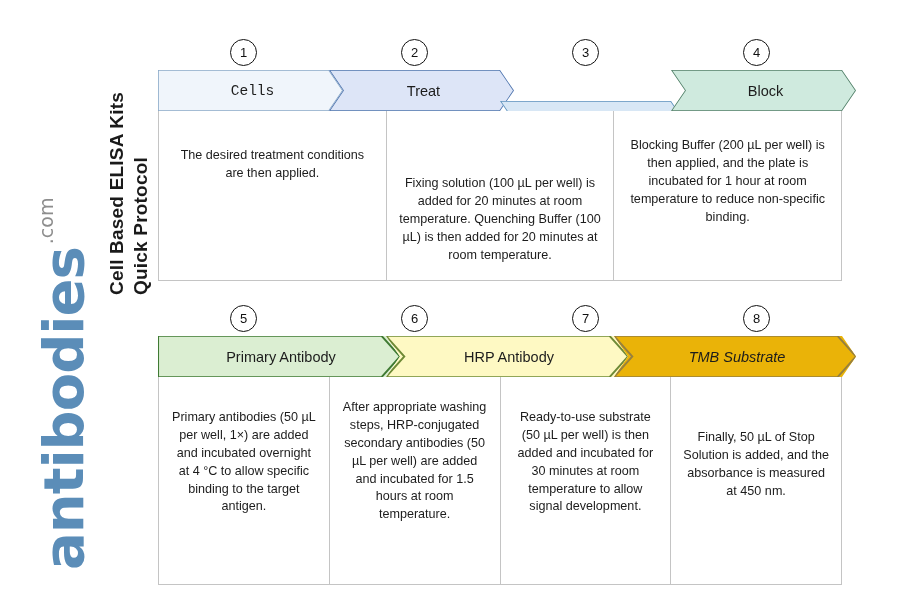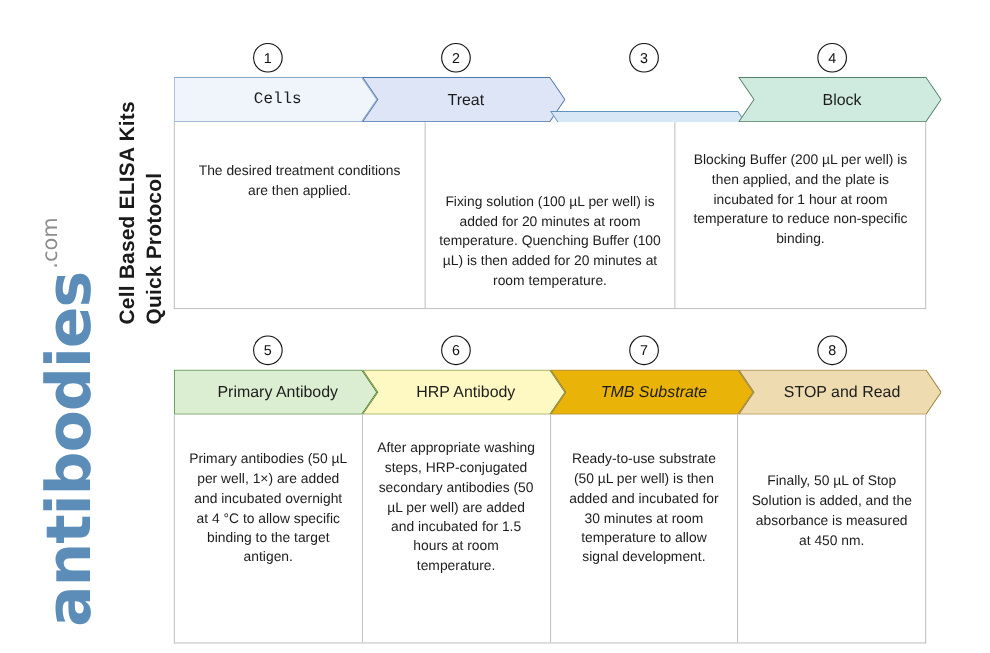--- a/index.html
+++ b/index.html
@@ -280,28 +280,20 @@
       <span>HRP Antibody</span>
     </div>
     <div class="chev" style="background: #eab308; font-style: italic;">
       <div class="chev-border">
           <svg viewBox="0 0 185 41" preserveAspectRatio="none">
             <polyline points="0,0 171,0 185,20.5 171,41 0,41 14,20.5 0,0" fill="none" stroke="#97803e" stroke-width="1.6"></polyline>
           </svg>
         </div>
       <span>TMB Substrate</span>
     </div>
-    <div class="chev" style="background: rgb(238, 220, 176);">
-      <div class="chev-border">
-          <svg viewBox="0 0 185 41" preserveAspectRatio="none">
-            <polyline points="0,0 171,0 185,20.5 171,41 0,41 14,20.5 0,0" fill="none" stroke="#9c7c3a" stroke-width="1.6"></polyline>
-          </svg>
-        </div>
-      <span>STOP and Read</span>
-    </div>
   </div>
 
   <div class="text-row" id="boxes-2">
     <div class="text-cell">
       <p>Primary antibodies (50 µL per well, 1×) are added and incubated overnight at 4 °C to allow specific binding to the target antigen.</p>
     </div>
     <div class="text-cell">
       <p>After appropriate washing steps, HRP-conjugated secondary antibodies (50 µL per well) are added and incubated for 1.5 hours at room temperature.</p>
     </div>
     <div class="text-cell">

